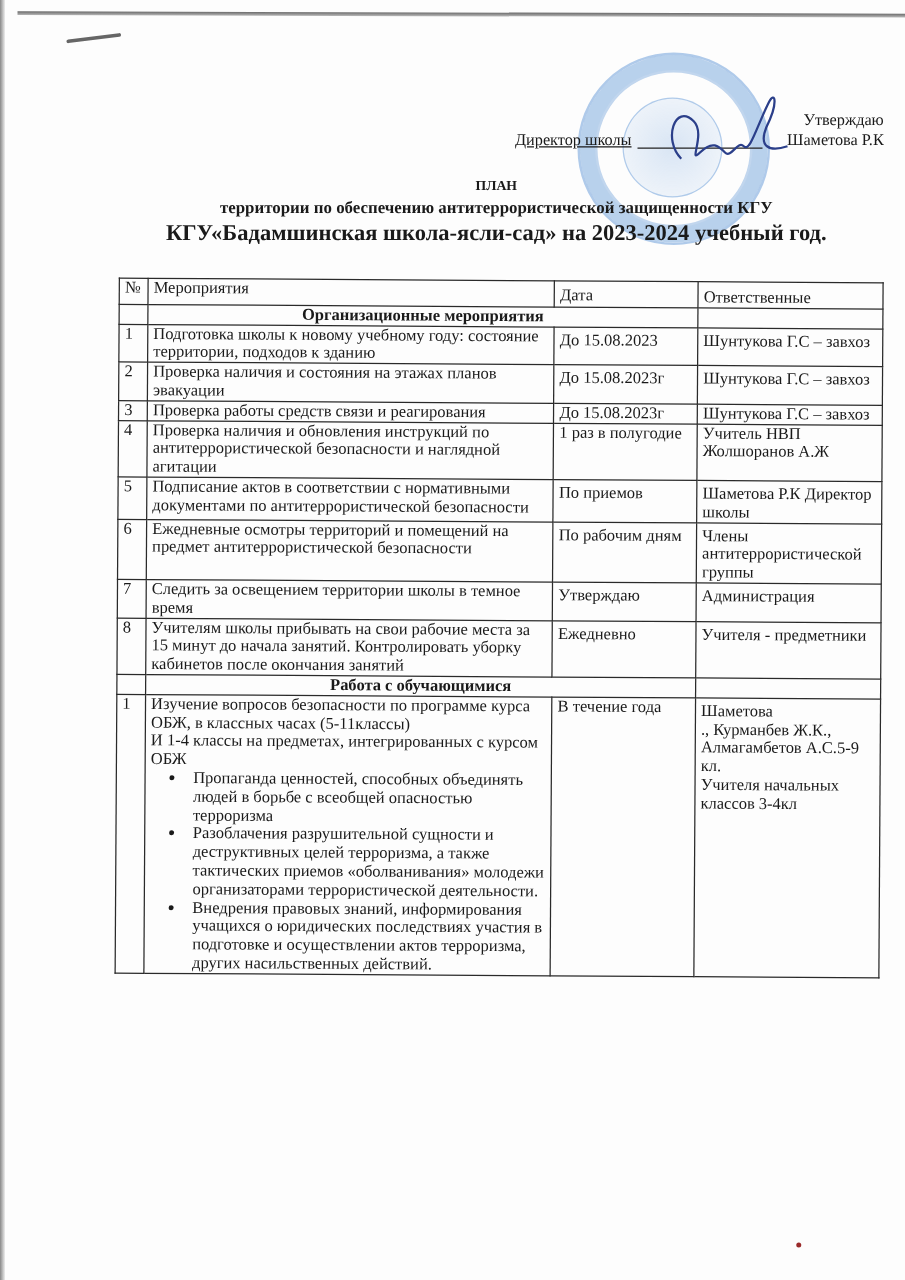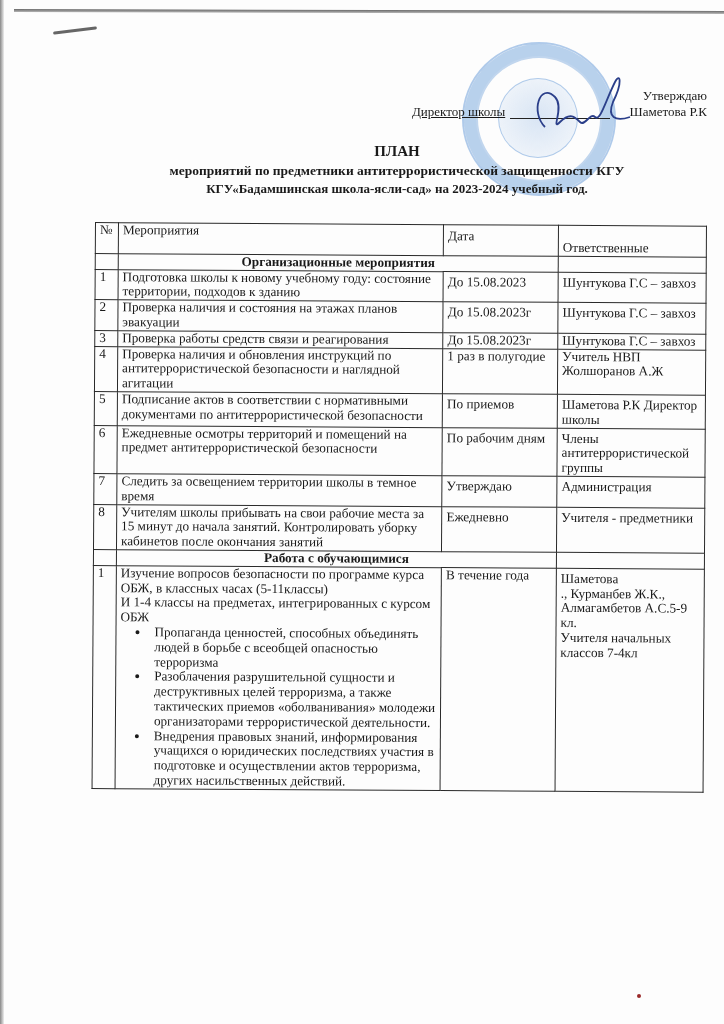--- a/index.html
+++ b/index.html
@@ -41,23 +41,23 @@
   }
   .approve {
     position: absolute; left: 412px; top: 88px; width: 295px; height: 36px;
     font-size: 13px;
   }
   .approve .word { position: absolute; right: 0; top: 0; }
   .approve .director { position: absolute; left: 0; top: 16px; text-decoration: underline; }
   .approve .line { position: absolute; left: 98px; top: 30px; width: 100px; border-bottom: 1px solid #222; }
   .approve .name { position: absolute; right: 0; top: 16px; }
   .title-block { position: absolute; left: 0; top: 143px; width: 724px; text-align: center; font-weight: bold; }
-  .title-block .t1 { font-size: 15px; margin-left: 70px; }
+  .title-block .t1 { font-size: 11px; margin-left: 70px; }
   .title-block .t2 { font-size: 13.5px; margin-top: 3px; margin-left: 70px; }
-  .title-block .t3 { font-size: 13px; margin-top: 2px; margin-left: 70px; }
+  .title-block .t3 { font-size: 18px; margin-top: 2px; margin-left: 70px; }
 
   table.plan {
     position: absolute; left: 95px; top: 222px; width: 612px;
     border-collapse: collapse; font-size: 13.2px; line-height: 14.8px;
     transform: rotate(0.35deg); transform-origin: top left;
   }
   table.plan td, table.plan th {
     border: 1px solid #2a2a2a; vertical-align: top; padding: 0 4px;
     font-weight: normal; text-align: left;
   }
@@ -88,37 +88,37 @@
   <span class="line"></span>
   <span class="name">Шаметова Р.К</span>
 </div>
 
 <svg class="signature" viewBox="0 0 110 70">
   <path d="M20 55 C5 40, 15 10, 30 25 C40 35, 25 60, 35 50 C45 40, 50 45, 55 50 C60 55, 65 40, 70 45 C75 50, 80 30, 90 10 C95 0, 98 10, 88 30 C82 45, 90 50, 105 45" fill="none" stroke="#2b3f8a" stroke-width="1.8"></path>
 </svg>
 
 <div class="title-block">
   <div class="t1">ПЛАН</div>
-  <div class="t2">мероприятий по предметники антитеррористической защищенности КГУ</div>
+  <div class="t2">территории по обеспечению антитеррористической защищенности КГУ</div>
   <div class="t3">КГУ«Бадамшинская школа-ясли-сад» на 2023-2024 учебный год.</div>
 </div>
 
 <table class="plan">
   <colgroup>
       <col class="c-num">
       <col class="c-act">
       <col class="c-date">
       <col class="c-resp">
     </colgroup>
   <tbody>
       <tr>
     <th>№</th>
     <th>Мероприятия</th>
     <th style="padding-top:4px">Дата</th>
-    <th style="padding-top:15px">Ответственные</th>
+    <th style="padding-top:5px">Ответственные</th>
   </tr>
   <tr class="section">
     <td></td>
     <td class="sec" colspan="2">Организационные мероприятия</td>
     <td></td>
   </tr>
   <tr>
     <td>1</td>
     <td>Подготовка школы к новому учебному году: состояние территории, подходов к зданию</td>
     <td class="resp-pad">До 15.08.2023</td>
@@ -179,19 +179,19 @@
       <ul class="bullets">
         <li>Пропаганда ценностей, способных объединять людей в борьбе с всеобщей опасностью терроризма</li>
         <li>Разоблачения разрушительной сущности и деструктивных целей терроризма, а также тактических приемов «оболванивания» молодежи организаторами террористической деятельности.</li>
         <li>Внедрения правовых знаний, информирования учащихся о юридических последствиях участия в подготовке и осуществлении актов терроризма, других насильственных действий.</li>
       </ul>
     </td>
     <td>В течение года</td>
     <td class="resp-pad" style="padding-top:6px">
       <div>Шаметова</div>
       <div>., Курманбев Ж.К., Алмагамбетов А.С.5-9 кл.</div>
-      <div>Учителя начальных классов 7-4кл</div>
+      <div>Учителя начальных классов 3-4кл</div>
     </td>
   </tr>
 </tbody>
   </table>
 
 <div class="red-dot"></div>
 
 </body></html>

